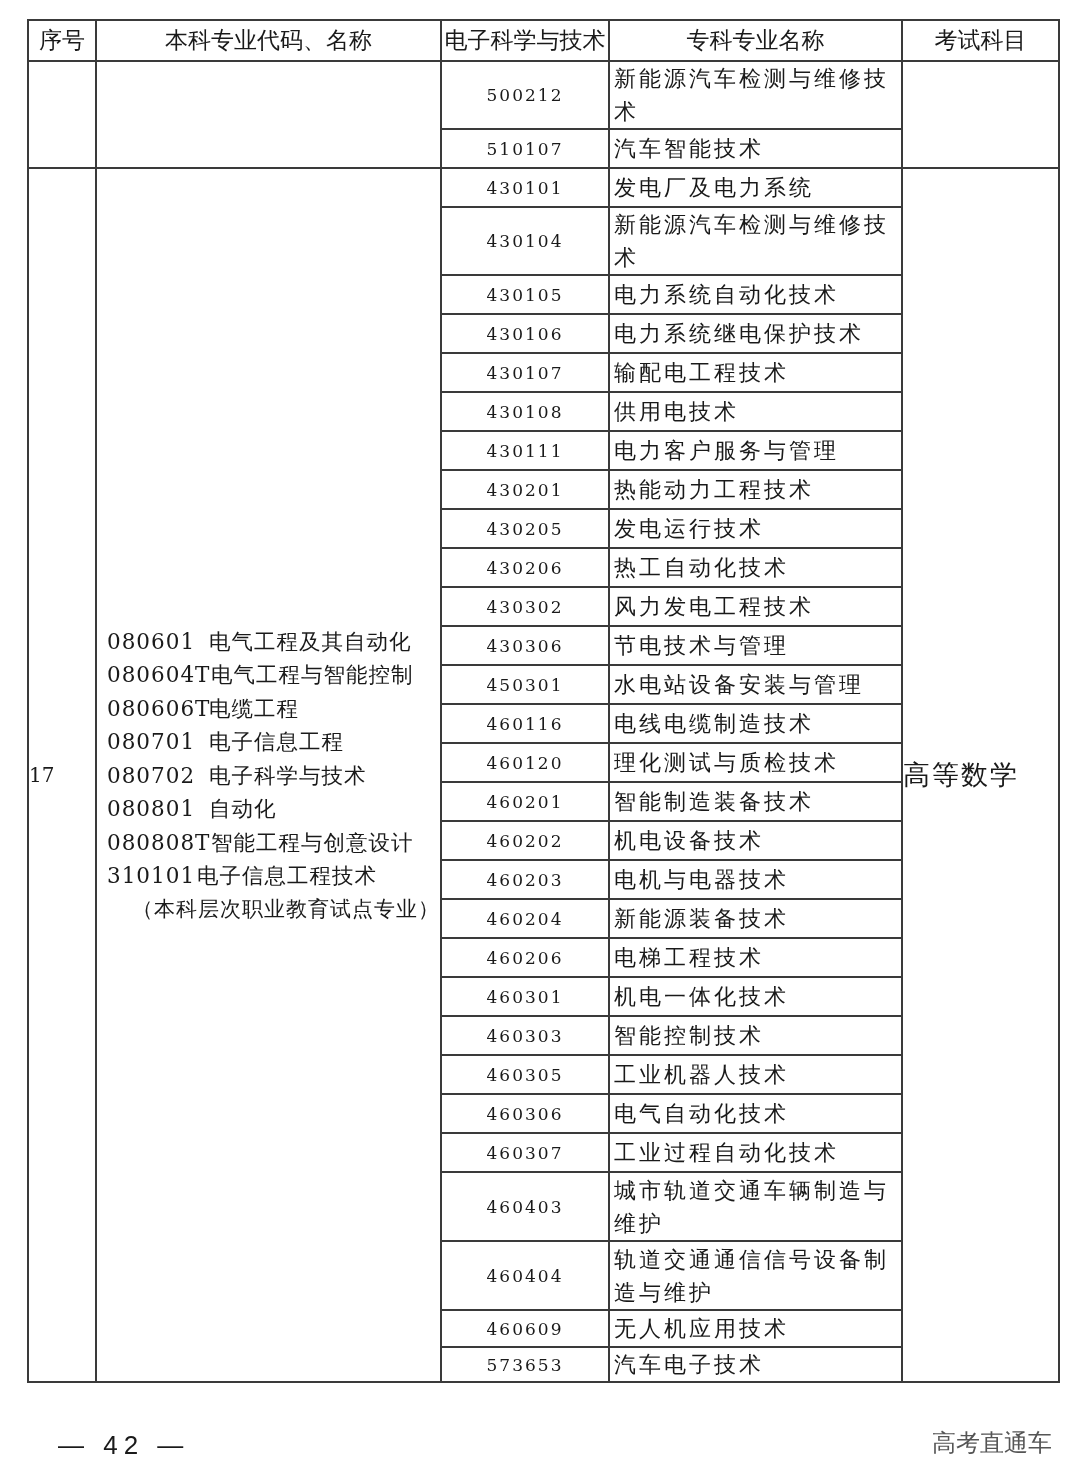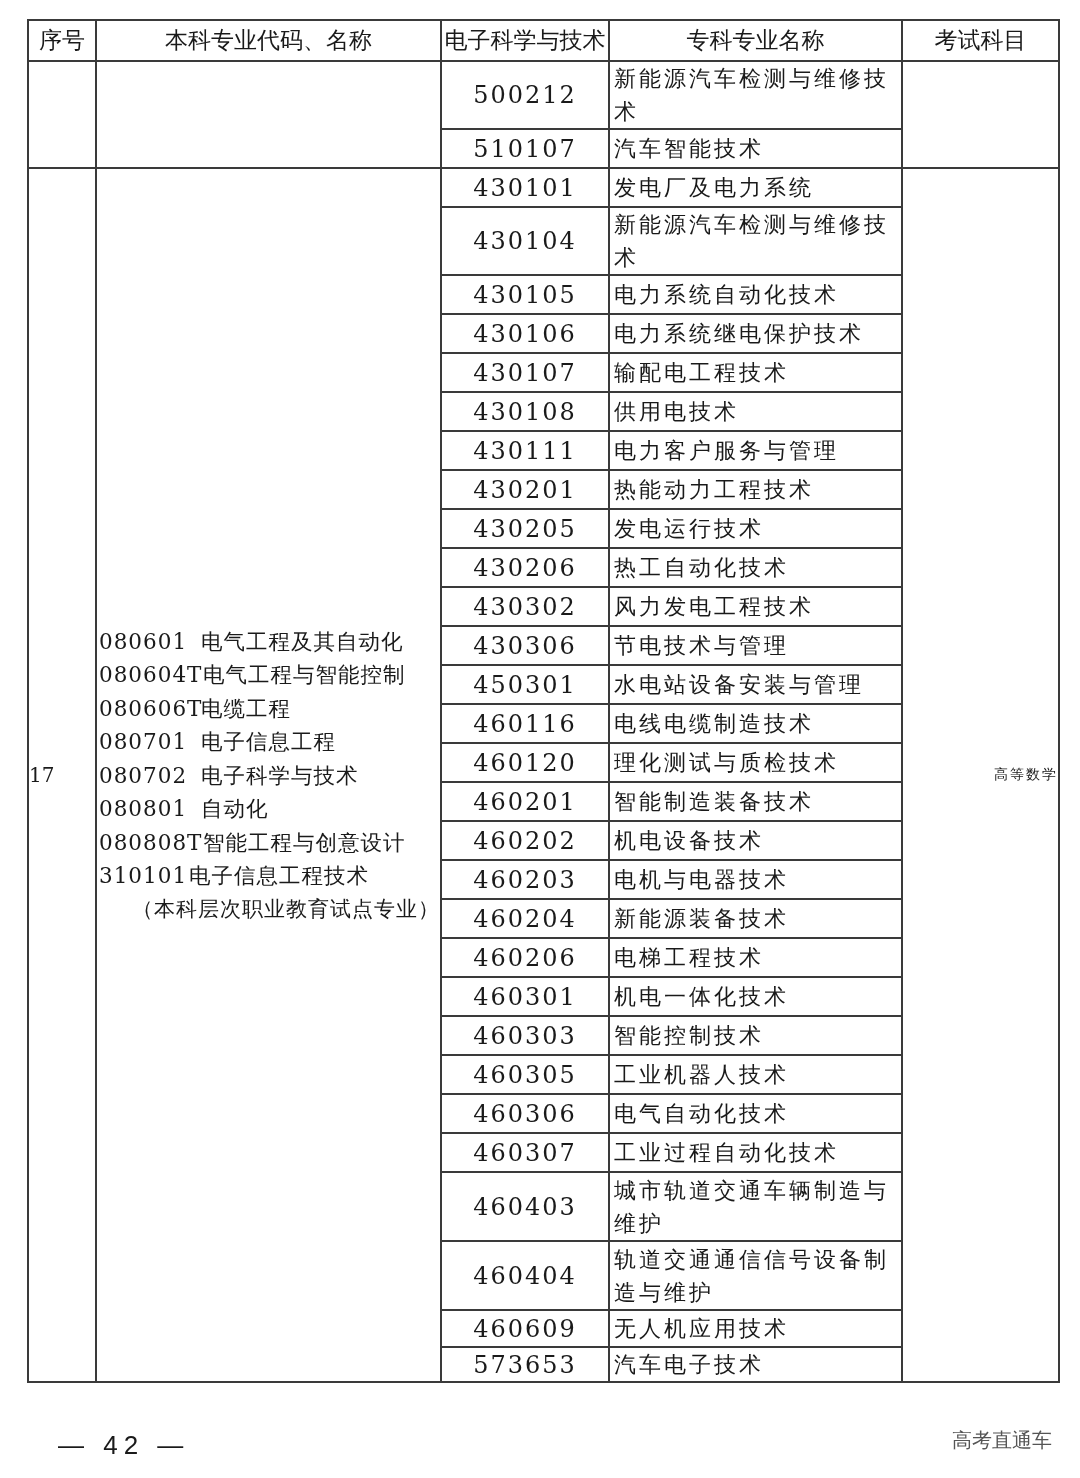--- a/index.html
+++ b/index.html
@@ -8,33 +8,33 @@
   .tbl { position: absolute; left: 27px; top: 19px; width: 1031px;
          border-collapse: collapse; table-layout: fixed; }
   .tbl th, .tbl td { border: 2px solid #3a3a3a; padding: 0; }
   .tbl th { height: 39px; font-family: "DejaVu Sans", sans-serif; font-weight: normal;
             font-size: 23px; text-align: center; letter-spacing: 0px; }
   .c-no { width: 68px; }
   .c-ug { width: 345px; }
   .c-code { width: 168px; }
   .c-name { width: 293px; }
   .c-exam { width: 157px; }
-  td.code { text-align: center; font-size: 24px; letter-spacing: 2px; }
+  td.code { text-align: center; font-size: 17px; letter-spacing: 2px; }
   td.name { text-align: left; font-size: 22px; letter-spacing: 3px; padding-left: 4px;
             line-height: 33px; vertical-align: middle; }
   td.no { text-align: left; vertical-align: middle; font-size: 20px; }
-  td.exam { text-align: right; vertical-align: middle; font-size: 14px; letter-spacing: 2px; }
-  td.ug { vertical-align: middle; padding-left: 2px; }
+  td.exam { text-align: left; vertical-align: middle; font-size: 27px; letter-spacing: 2px; }
+  td.ug { vertical-align: middle; padding-left: 10px; }
   .ug-line { font-size: 21.5px; line-height: 33.5px; white-space: nowrap; letter-spacing: 1px; }
   .ug-code { display: inline-block; width: 102px; }
   .ug-code.wide { width: 104px; }
   .ug-note { font-size: 21px; line-height: 33px; letter-spacing: 1px; padding-left: 4px; text-align: right; }
   .footer-page { position: absolute; left: 58px; top: 1430px; font-size: 26px;
                  font-family: Liberation Sans, sans-serif; letter-spacing: 6px; }
-  .footer-brand { position: absolute; right: 28px; top: 1427px; font-size: 20px;
+  .footer-brand { position: absolute; right: 28px; top: 1427px; font-size: 24px;
                   font-family: "DejaVu Sans", sans-serif; color: #555555; }
 </style>
 </head>
 <body>
 
 <table class="tbl">
   <colgroup>
     <col class="c-no">
       <col class="c-ug">
       <col class="c-code">

